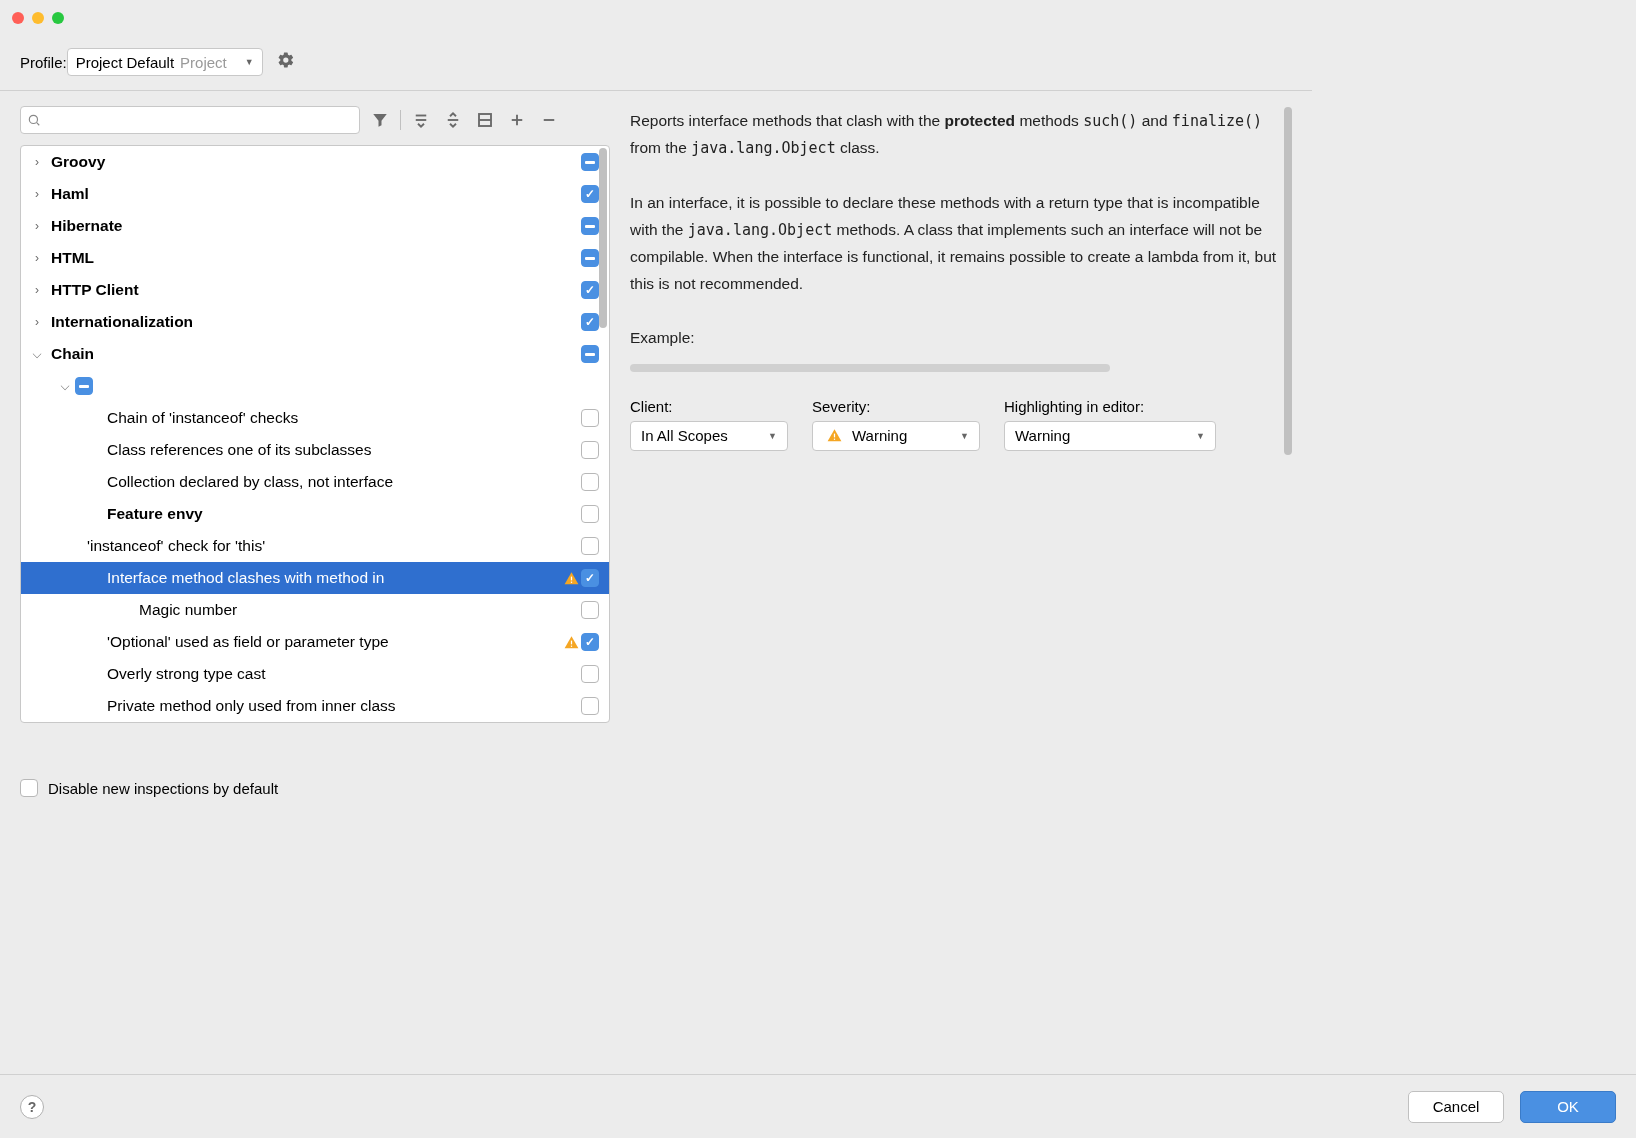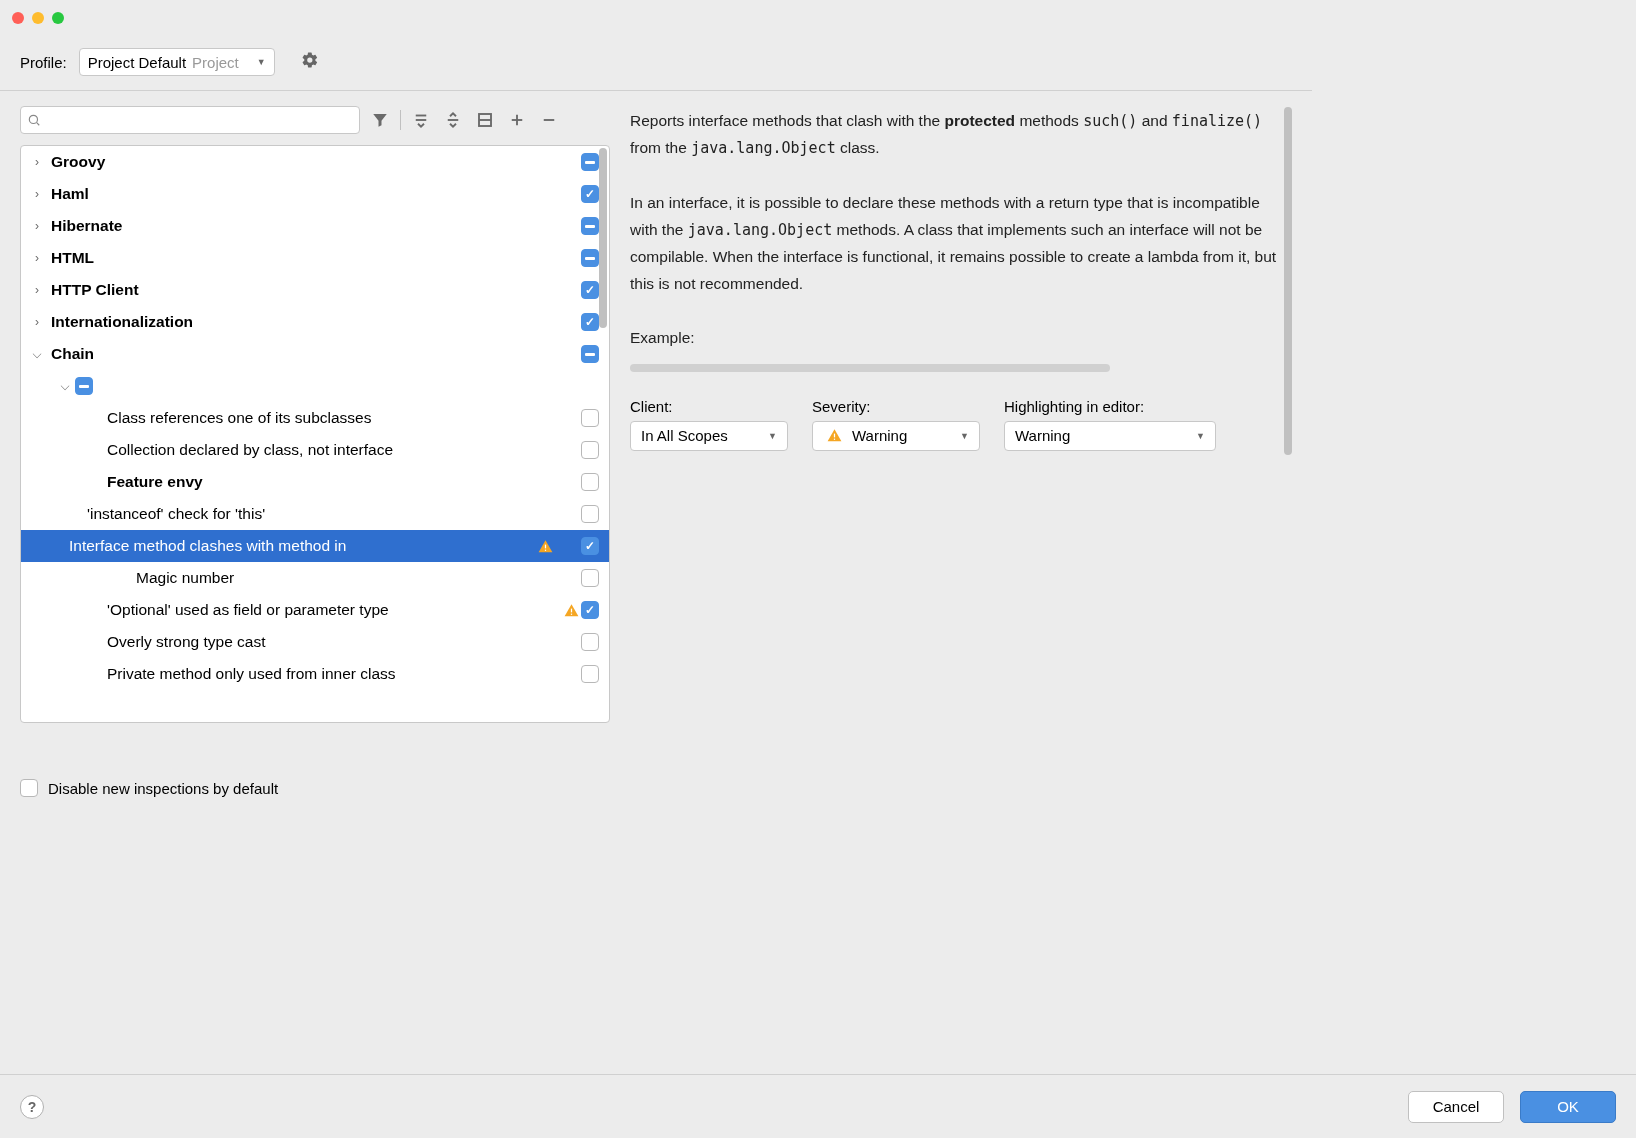--- a/index.html
+++ b/index.html
@@ -23,21 +23,21 @@
 .tl { width: 12px; height: 12px; border-radius: 50%; }
 .tl.red { background: #ff5f57; }
 .tl.yellow { background: #febc2e; }
 .tl.green { background: #28c840; }
 .title { position: absolute; left: 0; right: 0; text-align: center; font-weight: 600; font-size: 14px; color: #2a2a2a; }
 
 .profile-row {
   display: flex;
   align-items: center;
   padding: 12px 20px 14px 20px;
-  gap: 12px;
+  gap: 0;
   border-bottom: 1px solid #d0d0d0;
 }
 .profile-label { font-size: 15px; }
 .profile-select {
   display: flex; align-items: center;
   background: #fff;
   border: 1px solid #c8c8c8;
   border-radius: 4px;
   padding: 4px 8px;
   height: 28px;
@@ -280,20 +280,27 @@
             </span>
           </div>
           <div class="tree-row" style="padding-left: 36px;">
             <span class="arrow">⌵</span>
             <span class="check-slot">
               <span class="cbox mixed"></span>
             </span>
           </div>
           <div class="tree-row" style="padding-left: 64px;">
             <span class="arrow"></span>
+            <span class="tree-label" style="margin-left: 6px;">Chain of 'instanceof' checks</span>
+            <span class="check-slot">
+              <span class="cbox "></span>
+            </span>
+          </div>
+          <div class="tree-row" style="padding-left: 64px;">
+            <span class="arrow"></span>
             <span class="tree-label" style="margin-left: 6px;">Class references one of its subclasses</span>
             <span class="check-slot">
               <span class="cbox "></span>
             </span>
           </div>
           <div class="tree-row" style="padding-left: 64px;">
             <span class="arrow"></span>
             <span class="tree-label" style="margin-left: 6px;">Collection declared by class, not interface</span>
             <span class="check-slot">
               <span class="cbox "></span>
@@ -306,35 +313,35 @@
               <span class="cbox "></span>
             </span>
           </div>
           <div class="tree-row" style="padding-left: 44px;">
             <span class="arrow"></span>
             <span class="tree-label" style="margin-left: 6px;">'instanceof' check for 'this'</span>
             <span class="check-slot">
               <span class="cbox "></span>
             </span>
           </div>
-          <div class="tree-row selected" style=" gap: 26px;">
+          <div class="tree-row selected" style="padding-left: 64px;">
             <span class="arrow"></span>
             <span class="tree-label" style="margin-left: 6px;">Interface method clashes with method in</span>
             <span class="warn-badge">
               <svg viewBox="0 0 24 24">
                 <path fill="#f5a623" d="M12 2L1 21h22L12 2z"></path>
                 <rect x="11" y="9" width="2" height="6" fill="#fff"></rect>
                 <rect x="11" y="17" width="2" height="2" fill="#fff"></rect>
               </svg>
             </span>
             <span class="check-slot">
               <span class="cbox checked"></span>
             </span>
           </div>
-          <div class="tree-row" style="padding-left: 68px; gap: 25px;">
+          <div class="tree-row" style="padding-left: 96px;">
             <span class="arrow"></span>
             <span class="tree-label" style="margin-left: 6px;">Magic number</span>
             <span class="check-slot">
               <span class="cbox "></span>
             </span>
           </div>
           <div class="tree-row" style="padding-left: 64px;">
             <span class="arrow"></span>
             <span class="tree-label" style="margin-left: 6px;">'Optional' used as field or parameter type</span>
             <span class="warn-badge">

